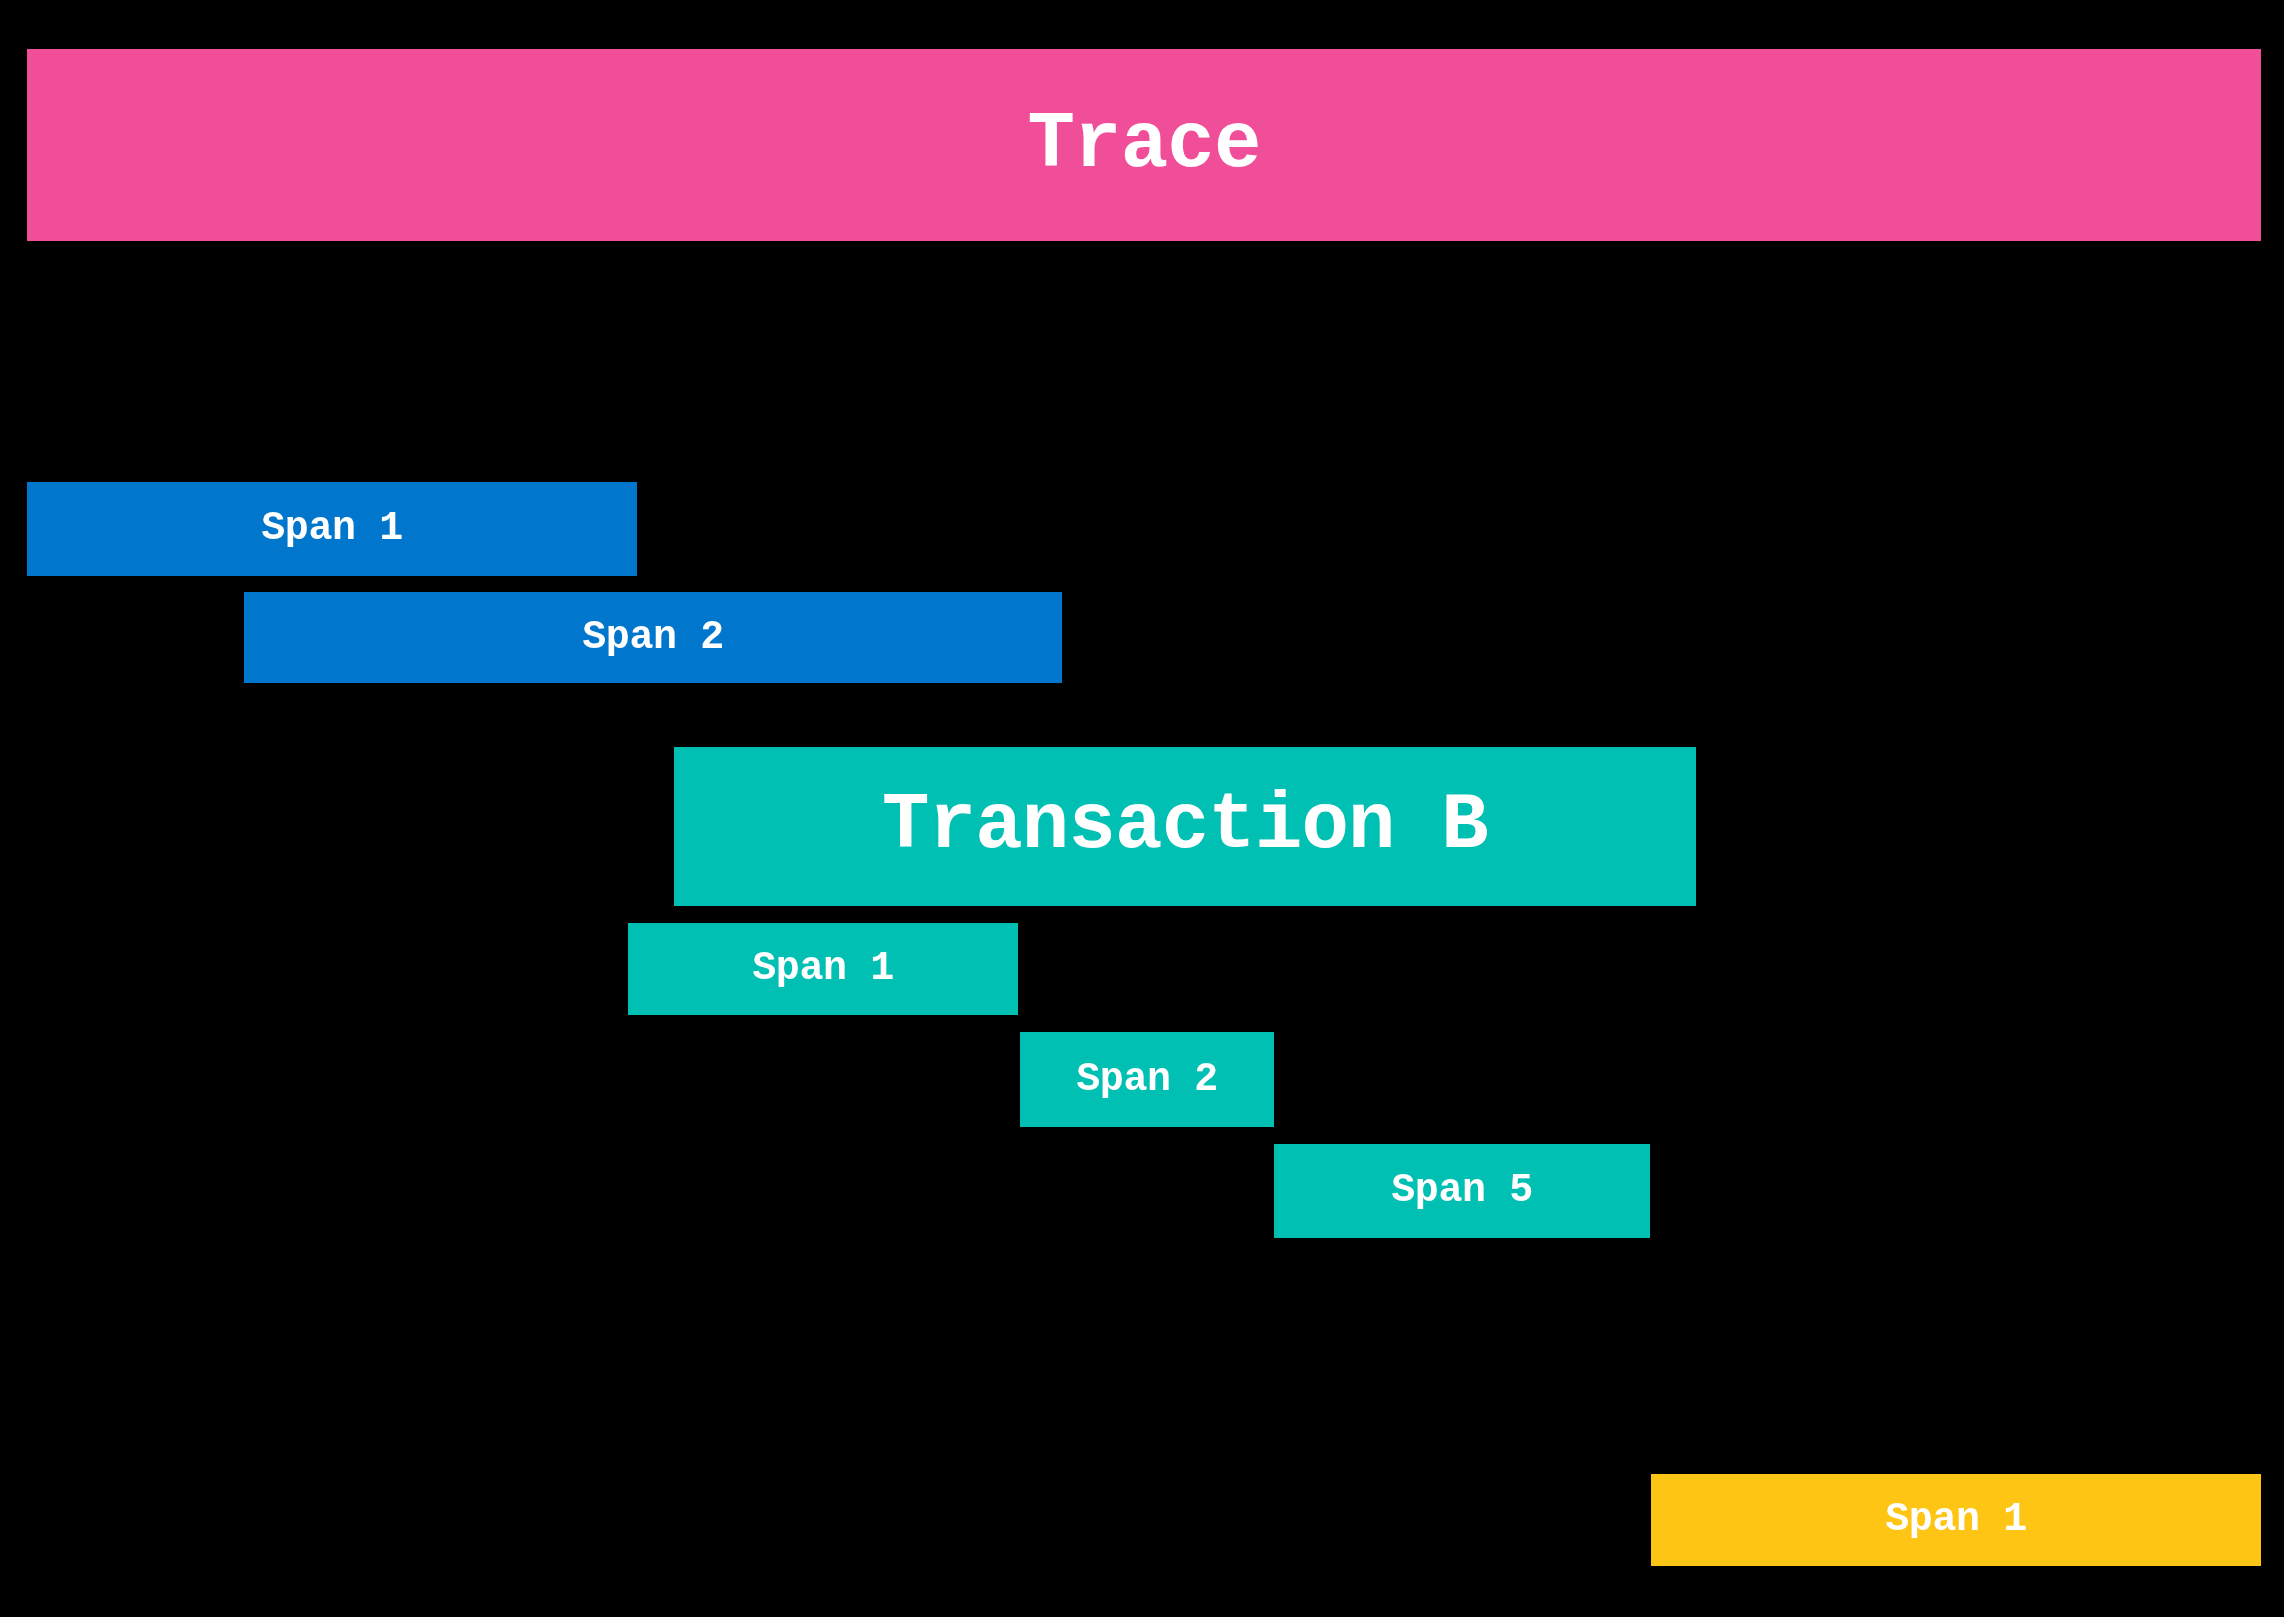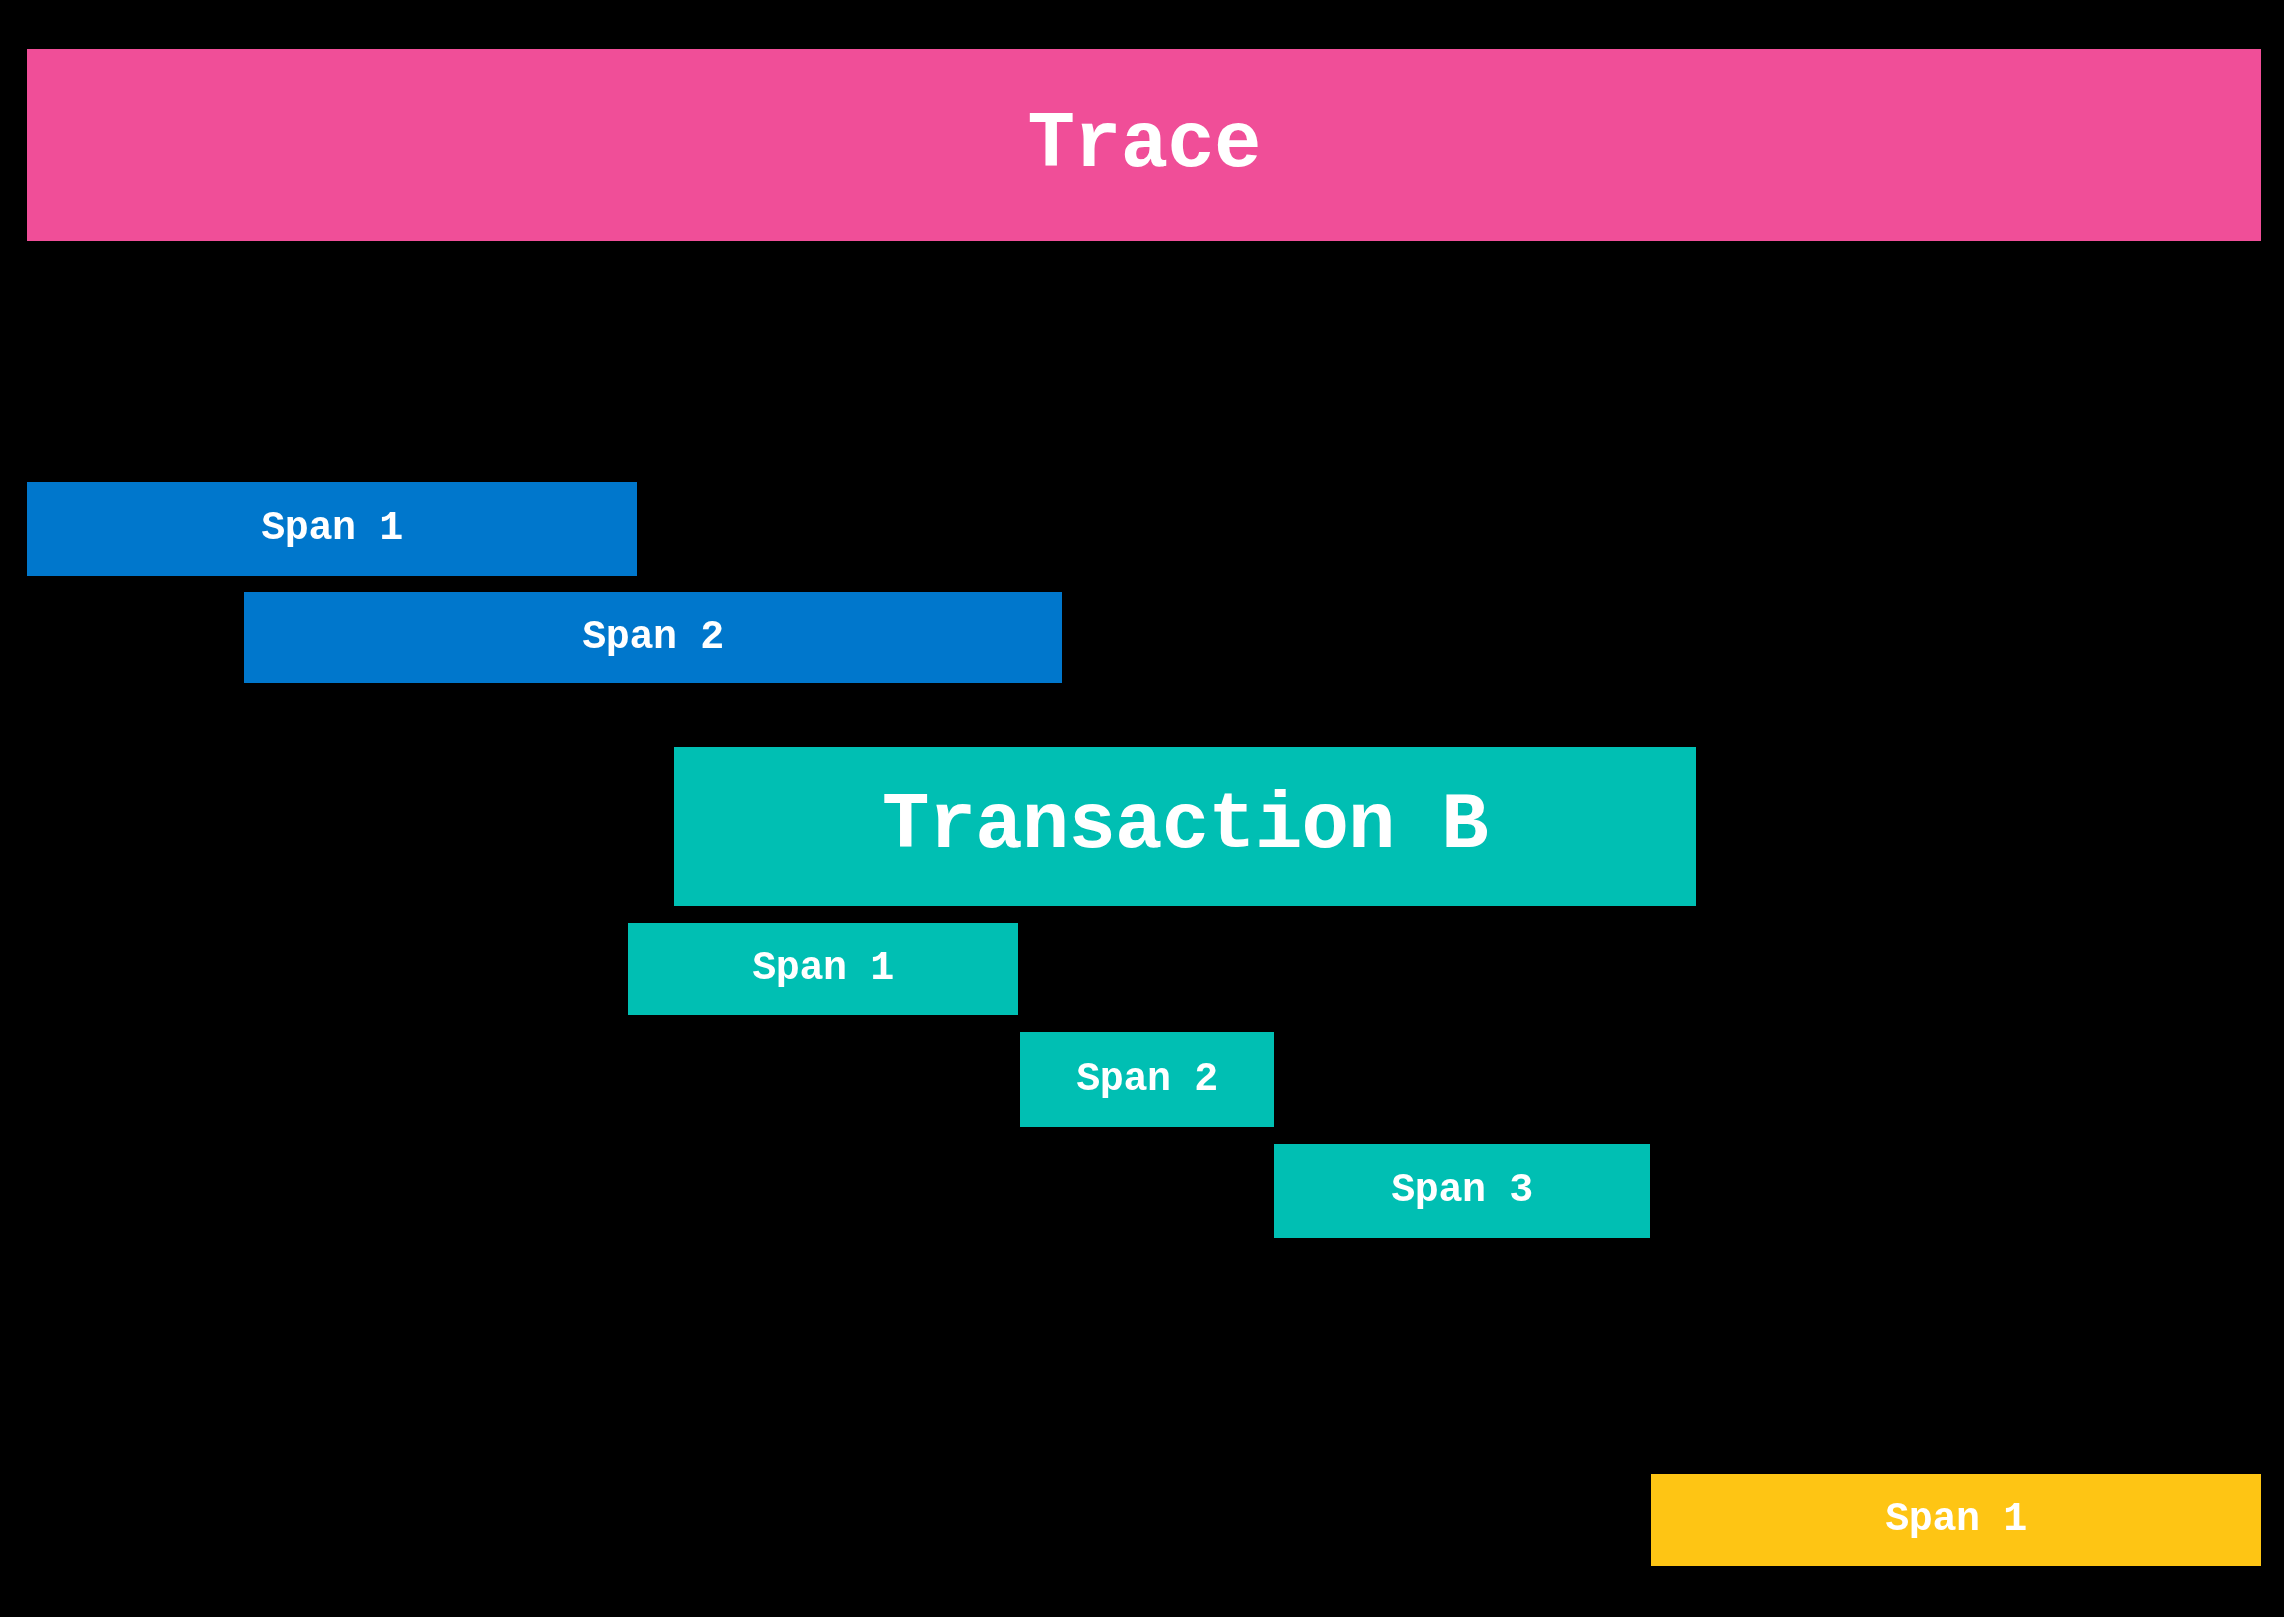--- a/index.html
+++ b/index.html
@@ -56,21 +56,21 @@
   <div class="bar bar--title" style="left: 628px; top: 747px; width: 1022px; height: 159px; background: rgb(0, 191, 179); margin-left: 46px;">
     <span class="bar-label">Transaction B</span>
   </div>
   <div class="bar bar--span" style="left: 628px; top: 923px; width: 390px; height: 92px; background: rgb(0, 191, 179);">
     <span class="bar-label">Span 1</span>
   </div>
   <div class="bar bar--span" style="left: 1020px; top: 1032px; width: 254px; height: 95px; background: rgb(0, 191, 179);">
     <span class="bar-label">Span 2</span>
   </div>
   <div class="bar bar--span" style="left: 1274px; top: 1144px; width: 376px; height: 94px; background: rgb(0, 191, 179);">
-    <span class="bar-label">Span 3</span>
+    <span class="bar-label">Span 5</span>
   </div>
 
   <div class="bar bar--span" style="left: 1651px; top: 1474px; width: 610px; height: 92px; background: rgb(254, 197, 20);">
     <span class="bar-label">Span 1</span>
   </div>
 
 </div>
 
 
 </body></html>

